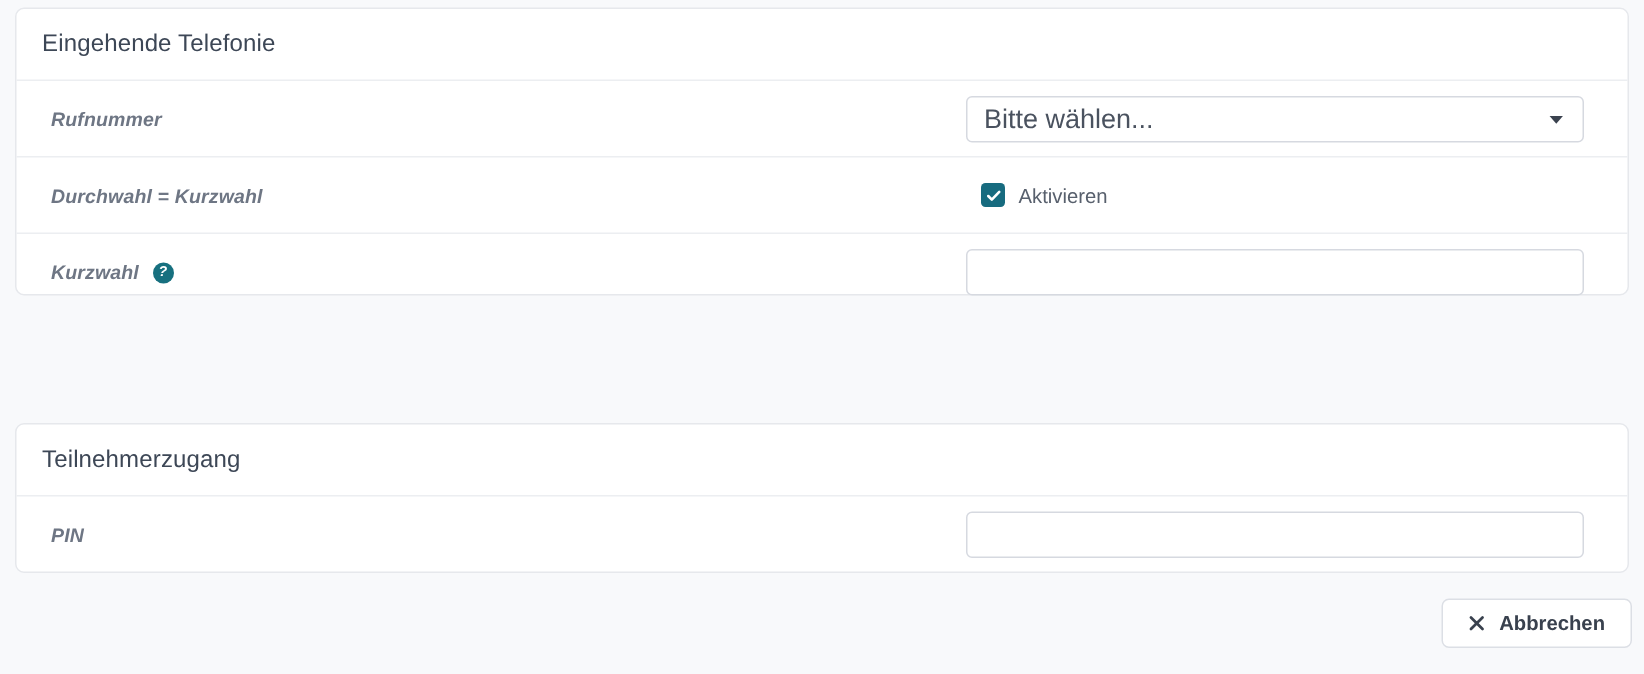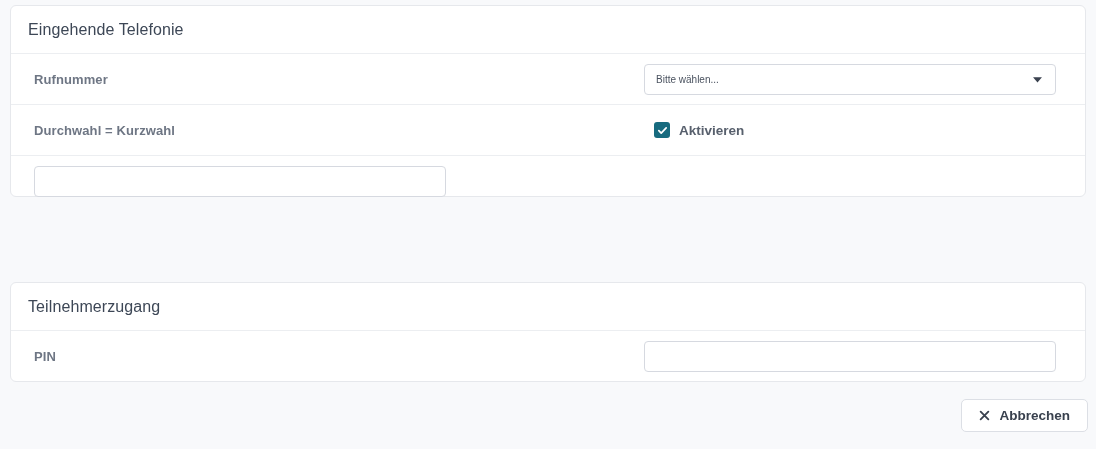--- a/index.html
+++ b/index.html
@@ -53,20 +53,21 @@
   .form-label {
     flex: 0 0 auto;
     width: 610px;
     font-size: 13px;
     font-weight: bold;
     color: #6e7684;
     display: flex;
     align-items: center;
     gap: 9px;
     letter-spacing: .1px;
+    font-style: italic;
   }
 
   .field-area {
     flex: 1 1 auto;
     display: flex;
     align-items: center;
   }
 
   .text-input, .select-box {
     width: 412px;
@@ -80,33 +81,32 @@
     color: #3f4754;
     padding: 0 11px;
     outline: none;
   }
   .select-box {
     display: flex;
     align-items: center;
     justify-content: space-between;
     cursor: pointer;
   }
-  .select-value { color: #4a525f; font-size: 10px; text-align: center; }
+  .select-value { color: #4a525f; font-size: 18px; text-align: center; }
   .chevron-down-icon {
     display: inline-flex;
     align-items: center;
     justify-content: center;
     width: 14px; height: 14px;
     color: #3a424f;
   }
 
   .check-wrap {
     display: flex; align-items: center; gap: 9px;
     padding-left: 10px;
-    font-weight: bold;
   }
   .checkbox {
     width: 16px; height: 16px;
     border-radius: 3px;
     background: #176b7f;
     display: inline-flex;
     align-items: center; justify-content: center;
     cursor: pointer;
     flex: 0 0 auto;
   }
@@ -201,20 +201,24 @@
             <svg width="11" height="11" viewBox="0 0 12 12" aria-hidden="true">
               <path d="M2 6.2 L4.6 8.8 L10 3.2" fill="none" stroke="#ffffff" stroke-width="1.9" stroke-linecap="round" stroke-linejoin="round"></path>
             </svg>
           </span>
           <span class="check-label">Aktivieren</span>
         </div>
       </div>
     </div>
 
     <div class="form-row">
+      <div class="form-label">
+        <span>Kurzwahl</span>
+        <span class="help-icon">?</span>
+      </div>
       <div class="field-area">
         <input class="text-input" type="text" value="" placeholder="" style="">
       </div>
     </div>
   </section>
 
   <section class="panel" id="panel-subscriber">
     <div class="panel-header">
       <span class="panel-header-title">Teilnehmerzugang</span>
     </div>

